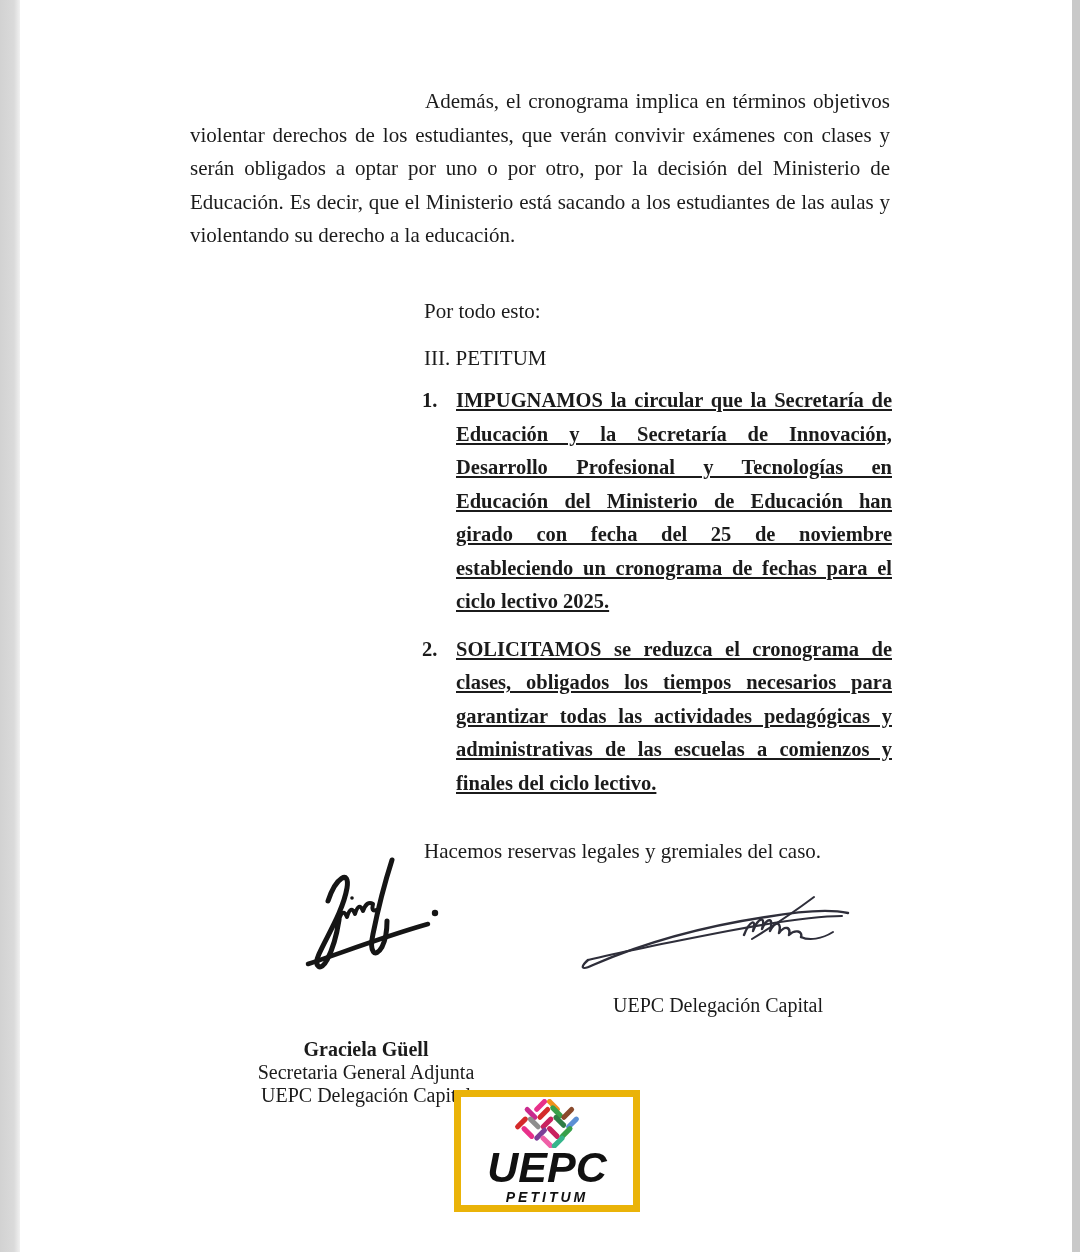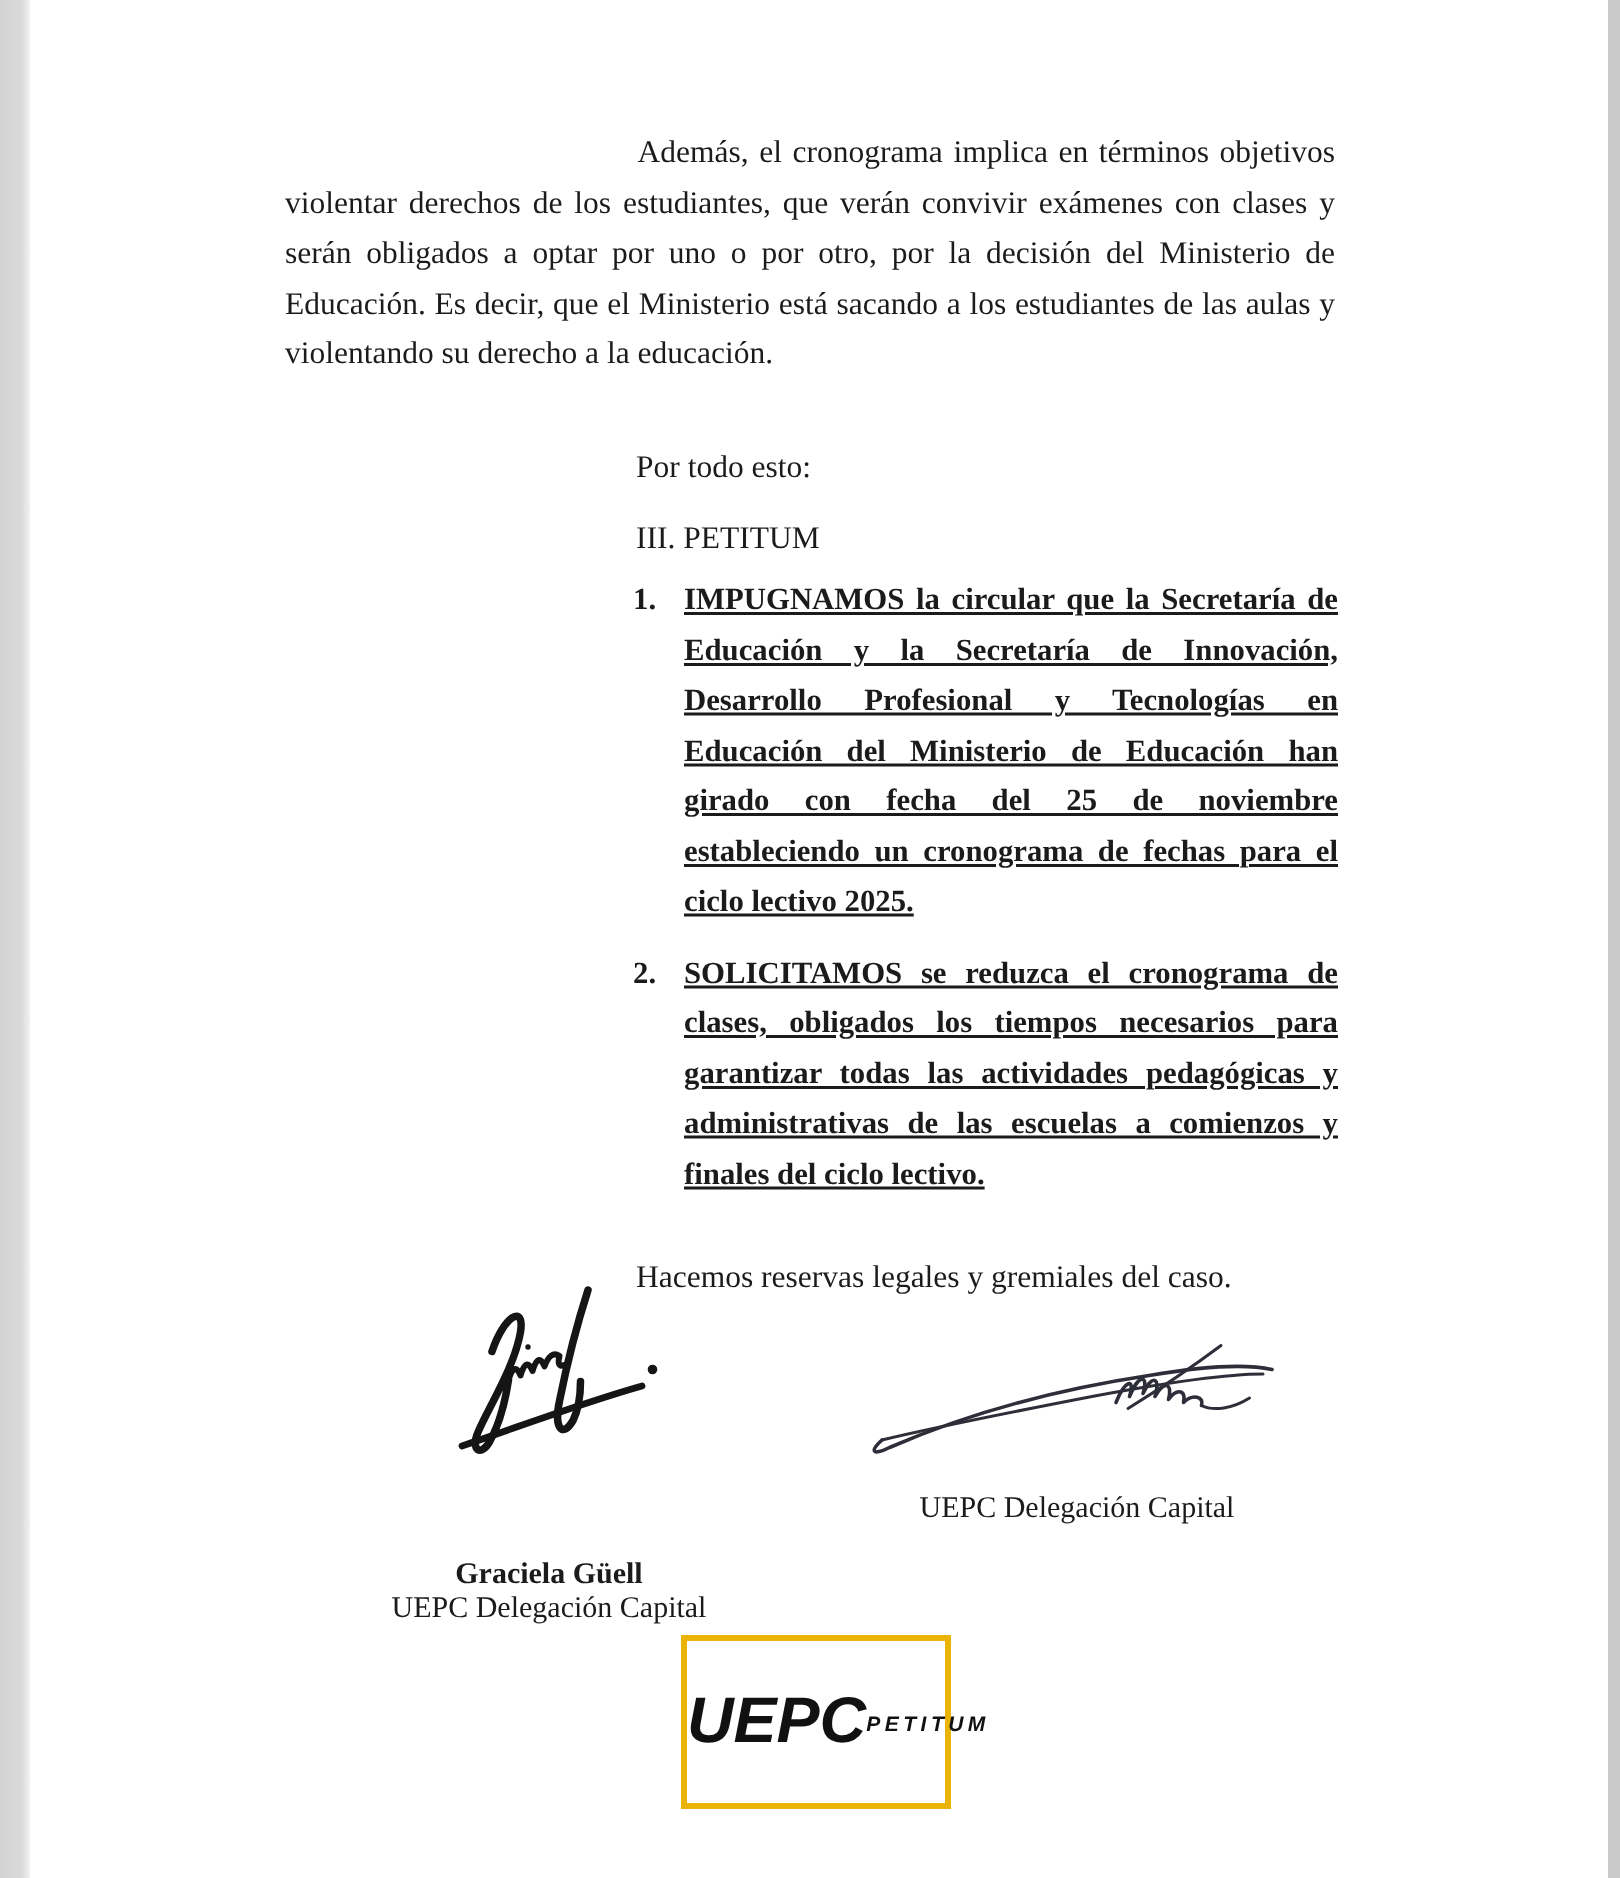--- a/index.html
+++ b/index.html
@@ -24,22 +24,22 @@
 
   .sig-graciela{position:absolute;left:294px;top:843px;width:150px;height:145px;}
   .sig-franco{position:absolute;left:576px;top:886px;width:286px;height:86px;}
 
   .signer{position:absolute;width:280px;text-align:center;font-size:20px;line-height:23px;}
   .signer-left{left:226px;top:1002px;margin-top:36px;}
   .signer-right{left:578px;top:994px;}
   .signer .name{font-weight:bold;}
 
   .logo-box{position:absolute;left:454px;top:1090px;width:172px;height:108px;
-    background:#ffffff;border:4px solid #eab308;
-    display:flex;flex-direction:row;align-items:center;justify-content:flex-start;}
+    background:#ffffff;border:7px solid #eab308;
+    display:flex;flex-direction:column;align-items:center;justify-content:flex-start;}
   .logo-star{margin-top:2px;}
   .logo-word{font-family:"Liberation Sans","DejaVu Sans",sans-serif;font-weight:bold;font-style:italic;
     font-size:43px;line-height:0.92;letter-spacing:0px;color:#111;}
   .logo-sub{font-family:"Liberation Sans","DejaVu Sans",sans-serif;font-weight:bold;font-style:italic;
     font-size:14px;letter-spacing:3px;color:#111;margin-top:1px;}
 </style>
 </head>
 <body>
 
 <div class="edge-left"></div>
@@ -80,20 +80,21 @@
     <path d="M12,74 C4,81 5,85 17,79 C70,56 130,40 190,31 C225,25 254,23 272,27" stroke-width="2.4"></path>
     <path d="M12,74 C45,66 95,56 152,45 C200,36 240,30 266,30" stroke-width="2"></path>
     <path d="M168,49 C174,34 181,32 177,45 C183,30 190,30 186,43 C192,30 198,32 194,45 C200,34 206,36 203,47 C209,39 215,41 213,49 C219,43 227,45 225,51" stroke-width="2.4"></path>
     <path d="M238,11 C218,26 197,40 176,53" stroke-width="2"></path>
     <path d="M225,51 C233,55 246,53 257,46" stroke-width="2"></path>
   </g>
 </svg>
 
 <div class="signer signer-left">
   <div class="name">Graciela Güell</div>
+  <div>Secretaria General Adjunta</div>
   <div>UEPC Delegación Capital</div>
 </div>
 
 <div class="signer signer-right">
   <div>UEPC Delegación Capital</div>
 </div>
 
 <div class="logo-box">
   <svg class="logo-star" width="100" height="64" viewBox="0 0 96 62" xmlns="http://www.w3.org/2000/svg">
       <rect x="-10" y="-3.2" width="20" height="6.4" rx="3.2" transform="translate(40,8) rotate(-45)" fill="#e8308a"></rect>

